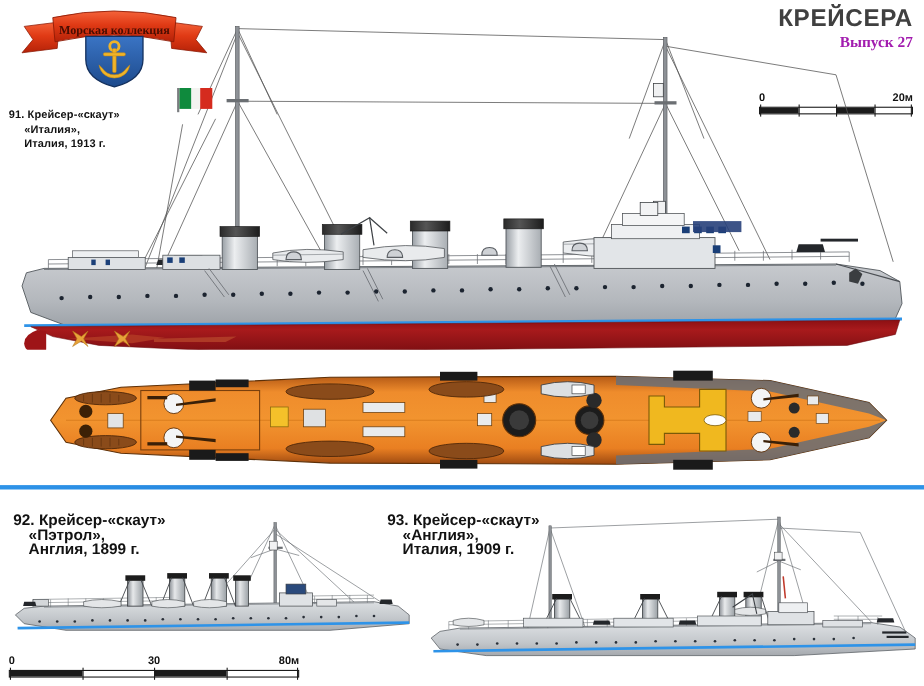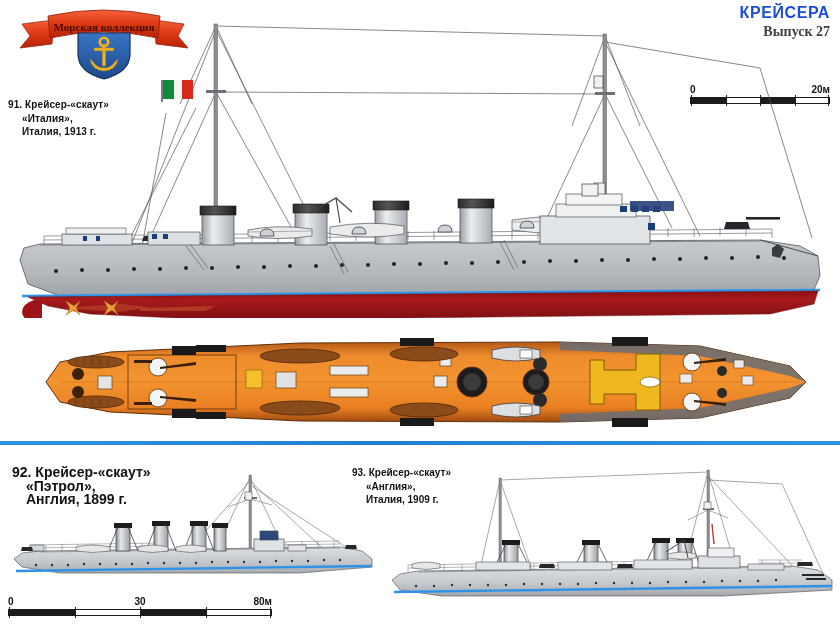--- a/index.html
+++ b/index.html
@@ -4,23 +4,23 @@
 <style>
   html,body{margin:0;padding:0;background:#ffffff;}
   body{width:840px;height:624px;position:relative;overflow:hidden;
        font-family:"Liberation Sans","DejaVu Sans",sans-serif;color:#121212;}
   .abs{position:absolute;}
   
   #logo{left:8px;top:2px;width:190px;height:78px;}
   #caption91{left:8px;top:98px;font-size:10px;font-weight:bold;line-height:13.5px;letter-spacing:.1px;}
   #caption91 .ind{padding-left:14px;display:block;}
   #title{right:10px;top:4px;text-align:right;}
-  #title .main{font-size:16px;font-weight:bold;color:#1d4ed8;letter-spacing:.6px;
+  #title .main{font-size:22px;font-weight:bold;color:#404040;letter-spacing:.6px;
                font-family:"Liberation Sans",sans-serif;margin-left:24px;}
-  #title .sub{font-size:14px;font-weight:bold;color:#404040;margin-top:2px;
+  #title .sub{font-size:14px;font-weight:bold;color:#a21caf;margin-top:2px;
               font-family:"Liberation Serif",serif;}
   
   .scale{font-size:10px;font-weight:bold;}
   .scale .lbls{position:relative;height:13px;}
   .scale .lbls span{position:absolute;top:0;white-space:nowrap;}
   .scale .bar{position:relative;height:7px;border:1px solid #1b1b1b;box-sizing:border-box;background:#fff;}
   .scale .bar i{position:absolute;top:0;bottom:0;background:#1b1b1b;display:block;}
   .scale .bar .tick{position:absolute;top:-3px;bottom:-3px;width:1px;background:#1b1b1b;}
   #scaleTop{right:10px;top:84px;width:140px;}
   #scaleBot{left:8px;top:596px;width:264px;}
@@ -431,21 +431,21 @@
 </div>
 
 <div class="abs divider" id="divTop"></div>
 
 <div class="abs" id="caption92" style="left:12px;top:466px;font-size:14px;font-weight:bold;line-height:13.5px;">
   <span>92. Крейсер-«скаут»</span>
   <span style="display:block;padding-left:14px">«Пэтрол»,</span>
   <span style="display:block;padding-left:14px">Англия, 1899 г.</span>
 </div>
 
-<div class="abs" id="caption93" style="left:352px;top:466px;font-size:10px;font-weight:bold;line-height:13.5px;">
+<div class="abs" id="caption93" style="left:352px;top:466px;font-size:14px;font-weight:bold;line-height:13.5px;">
   <span>93. Крейсер-«скаут»</span>
   <span style="display:block;padding-left:14px">«Англия»,</span>
   <span style="display:block;padding-left:14px">Италия, 1909 г.</span>
 </div>
 
 <div class="ship" id="ship92" style="left:0;top:455px;width:380px;height:135px;">
 <svg viewBox="0 0 380 135" width="380" height="135">
   <defs>
     <linearGradient id="h92" x1="0" y1="0" x2="0" y2="1">
       <stop offset="0" stop-color="#dcdfe2"></stop>

